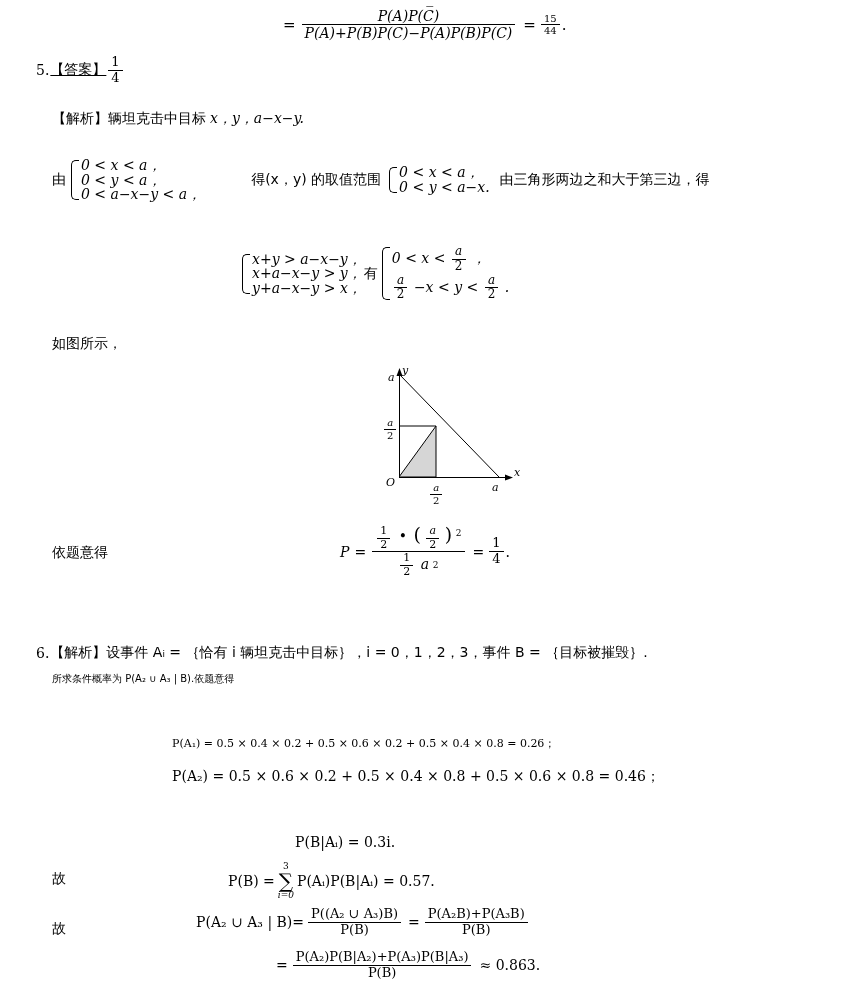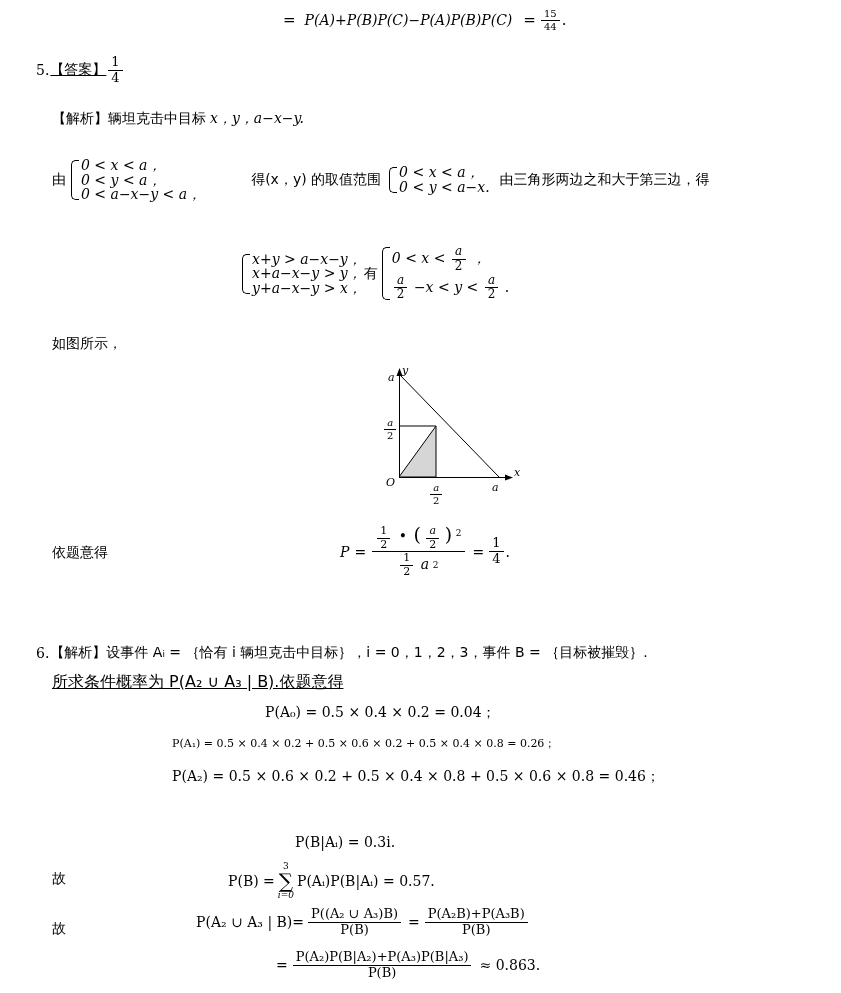--- a/index.html
+++ b/index.html
@@ -87,20 +87,21 @@
   }
 </style>
 </head>
 <body>
 
 <div class="page">
 
   <div class="abs row math" style="left:283px; top:8px; font-size:15px;">
     <span>=</span>
     <span class="frac" style="margin-left:6px; font-size:14px;">
+      <span class="num it">P(A)P(C̅)</span>
       <span class="den it">P(A)+P(B)P(C)−P(A)P(B)P(C)</span>
     </span>
     <span style="margin-left:6px;">=</span>
     <span class="frac" style="margin-left:5px; font-size:10px;">
       <span class="num">15</span>
       <span class="den">44</span>
     </span>
     <span>.</span>
   </div>
 
@@ -241,23 +242,22 @@
     </span>
     <span class="math">.</span>
   </div>
 
   <div class="abs row" style="left:36px; top:644px; font-size:14px;">
     <span class="math">6.</span>
     <span class="cn" style="margin-left:1px;">【解析】</span>
     <span class="cn">设事件 Aᵢ = ｛恰有 i 辆坦克击中目标｝，i = 0，1，2，3，事件 B = ｛目标被摧毁｝.</span>
   </div>
 
-  <div class="abs cn" style="left:52px; top:672px; font-size:16px;text-decoration:underline;">所求条件概率为 P(A₂ ∪ A₃ | B).依题意得</div>
-
-  <div class="abs math" style="left:265px; top:704px; font-size:14px;">P(A₀) = 0.5 × 0.4 × 0.2 = 0.04；</div>
+  <div class="abs cn" style="left:52px; top:672px; font-size:10px;">所求条件概率为 P(A₂ ∪ A₃ | B).依题意得</div>
+
   <div class="abs math" style="left:172px; top:736px; font-size:11px;">P(A₁) = 0.5 × 0.4 × 0.2 + 0.5 × 0.6 × 0.2 + 0.5 × 0.4 × 0.8 = 0.26；</div>
   <div class="abs math" style="left:172px; top:768px; font-size:14px;">P(A₂) = 0.5 × 0.6 × 0.2 + 0.5 × 0.4 × 0.8 + 0.5 × 0.6 × 0.8 = 0.46；</div>
   <div class="abs math" style="left:295px; top:834px; font-size:14px;">P(B|Aᵢ) = 0.3i.</div>
 
   <div class="abs cn" style="left:52px; top:870px; font-size:14px;">故</div>
   <div class="abs row" style="left:228px; top:862px; font-size:14px; align-items:center;">
     <span class="math">P(B) =</span>
     <span style="display:inline-block; text-align:center; line-height:1; margin:0 3px;">
       <span class="math" style="display:block; font-size:9px;">3</span>
       <span class="math" style="display:block; font-size:20px;">∑</span>

